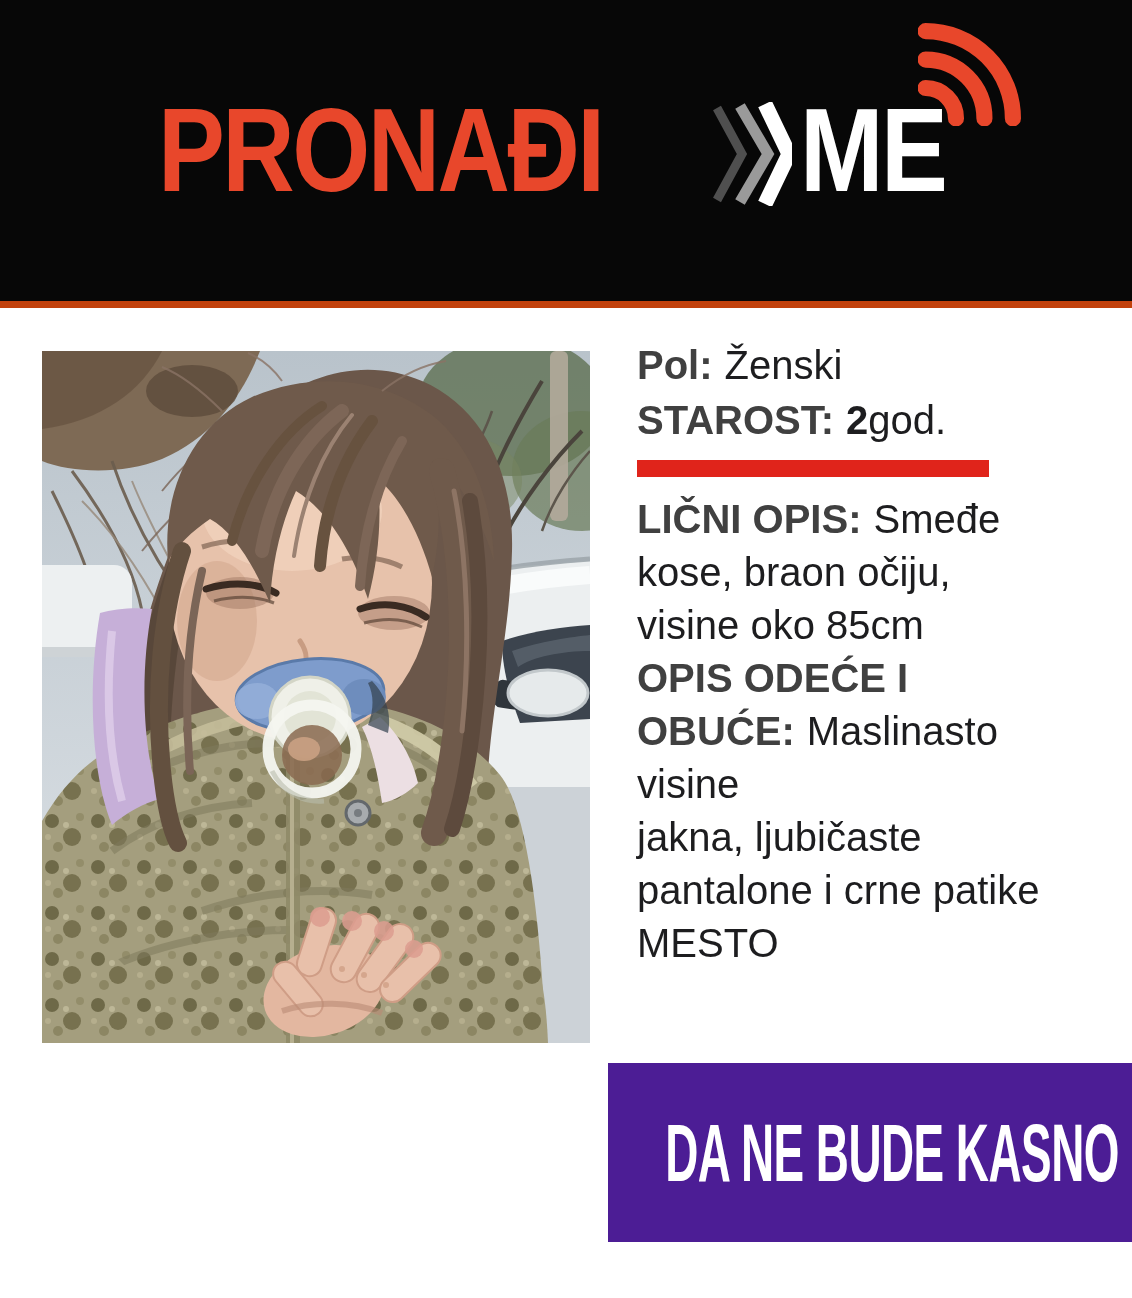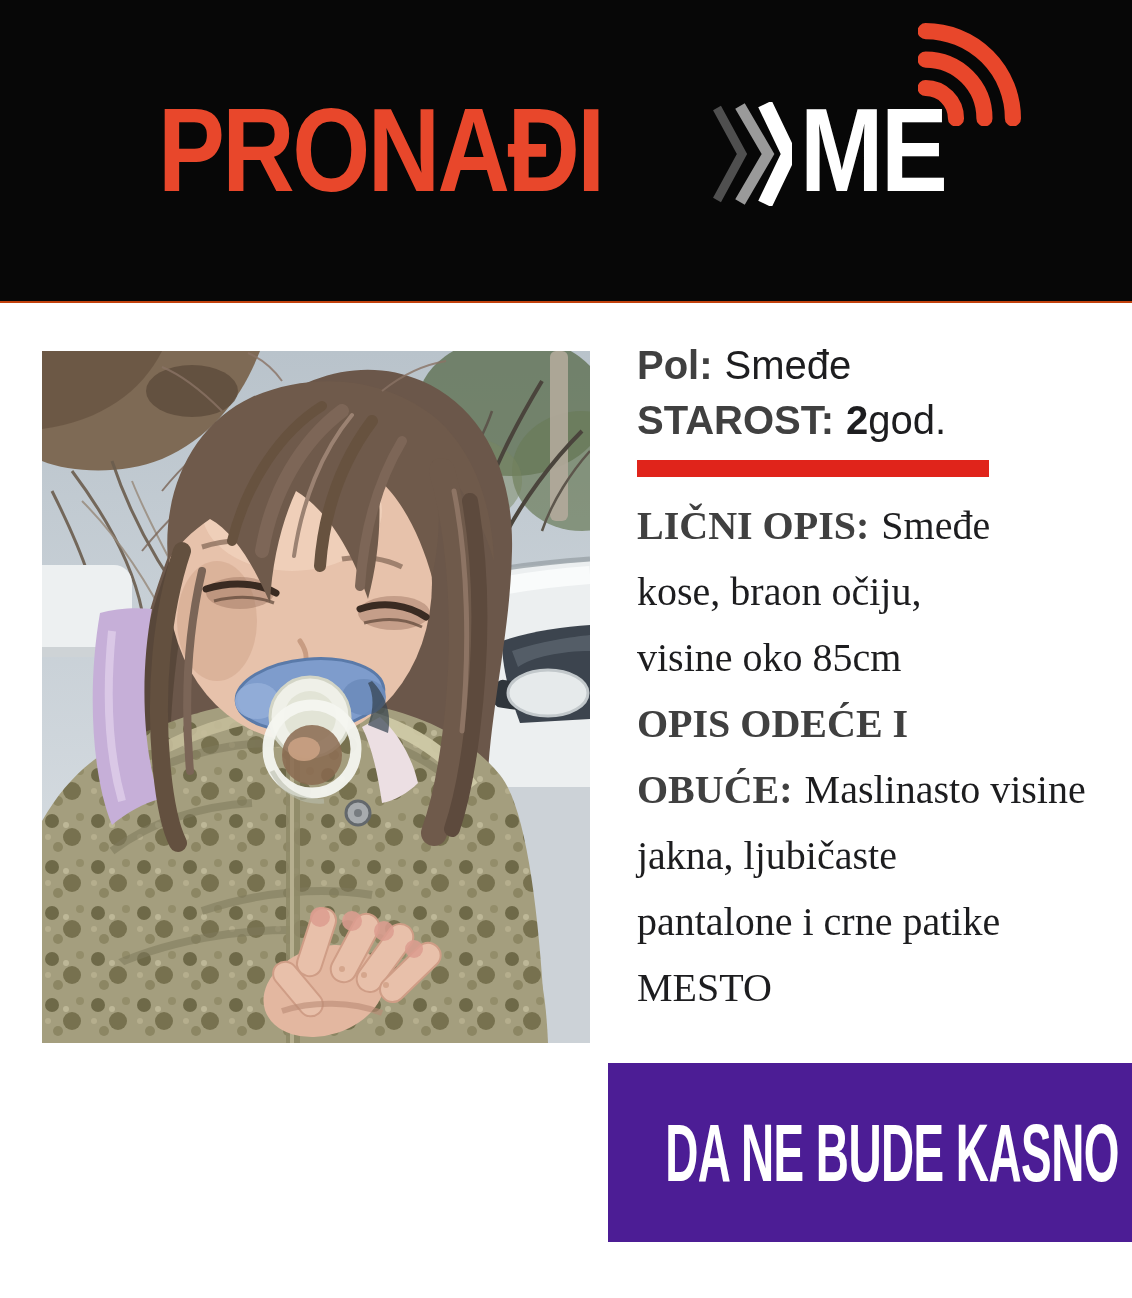--- a/index.html
+++ b/index.html
@@ -1,42 +1,42 @@
 <!DOCTYPE html>
 <html><head>
 <meta charset="utf-8">
 <style>
   html,body{margin:0;padding:0;background:#ffffff;}
   .poster{
     position:relative;width:1132px;height:1298px;background:#ffffff;overflow:hidden;
     font-family:"Liberation Sans",sans-serif;color:#1d1d1f;
   }
   
-  .banner{position:absolute;left:0;top:0;width:1132px;height:301px;background:#070707;border-bottom:2px solid #c2410c;}
+  .banner{position:absolute;left:0;top:0;width:1132px;height:301px;background:#070707;border-bottom:7px solid #c2410c;}
   .cond{display:inline-block;transform-origin:left top;}
   .brand-left,.brand-right{
     position:absolute;top:96px;font-size:118px;font-weight:800;letter-spacing:-3px;
     line-height:108px;white-space:nowrap;transform:scaleX(.85);
   }
   .brand-left{left:158px;color:#e8472b;}
   .brand-right{left:800px;color:#ffffff;}
   .chevrons{position:absolute;left:712px;top:102px;width:80px;height:104px;}
   .signal{position:absolute;left:918px;top:14px;width:112px;height:112px;}
   
   .photo{position:absolute;left:42px;top:351px;width:548px;height:692px;margin:0;}
   .photo svg{display:block;width:100%;height:100%;}
   
   .col{position:absolute;left:637px;top:338px;width:470px;}
   .poster-title{margin:0 0 30px 0;height:100px;}
   .title-span{font-size:132px;font-weight:800;letter-spacing:-2px;line-height:104px;color:#df2b1c;transform:scaleX(.54);white-space:nowrap;}
   .info-line{font-size:40px;line-height:55px;}
   .lbl{color:#404040;font-weight:700;margin-right:12px;}
   .b{font-weight:700;}
   .divider{width:352px;height:17px;background:#e0241b;margin:12px 0 16px 0;}
-  .desc{margin:0;font-size:40px;line-height:66px;width:470px;font-family:Liberation Serif, serif;}
+  .desc{margin:0;font-size:40px;line-height:53px;width:470px;}
   .val{white-space:pre-line;}
   
   .location{position:absolute;left:48px;top:1072px;font-size:40px;line-height:53px;}
   .loc-label{font-size:38px;line-height:55px;font-weight:700;color:#d8342a;letter-spacing:-0.3px;}
   
   .footer-box{
     position:absolute;left:608px;top:1063px;width:483px;height:179px;background:#4c1d95;
     display:flex;align-items:center;justify-content:center;padding-left:43px;
   }
   .slogan{
@@ -223,21 +223,21 @@
       <path d="M240,660 C270,650 310,650 340,662" stroke="#b98a74" stroke-width="6" fill="none" opacity=".6"></path>
 
       <path d="M0,692 L0,560 C30,570 60,590 86,618 C110,640 128,664 138,692 Z" fill="url(#floral)"></path>
       <path d="M420,692 C430,640 450,600 480,576 C496,600 504,640 506,692 Z" fill="url(#floral)"></path>
     </svg>
   </figure>
 
   <section class="col">
 
     <div class="info-line">
-      <span class="lbl">Pol:</span><span>Smeđe</span>
+      <span class="lbl">Pol:</span><span>Ženski</span>
     </div>
     <div class="info-line">
       <span class="lbl">STAROST:</span><span class="b">2</span><span>god.</span>
     </div>
 
     <div class="divider"></div>
 
     <p class="desc">
       <span class="lbl">LIČNI OPIS:</span><span class="val">Smeđe
 kose, braon očiju,

